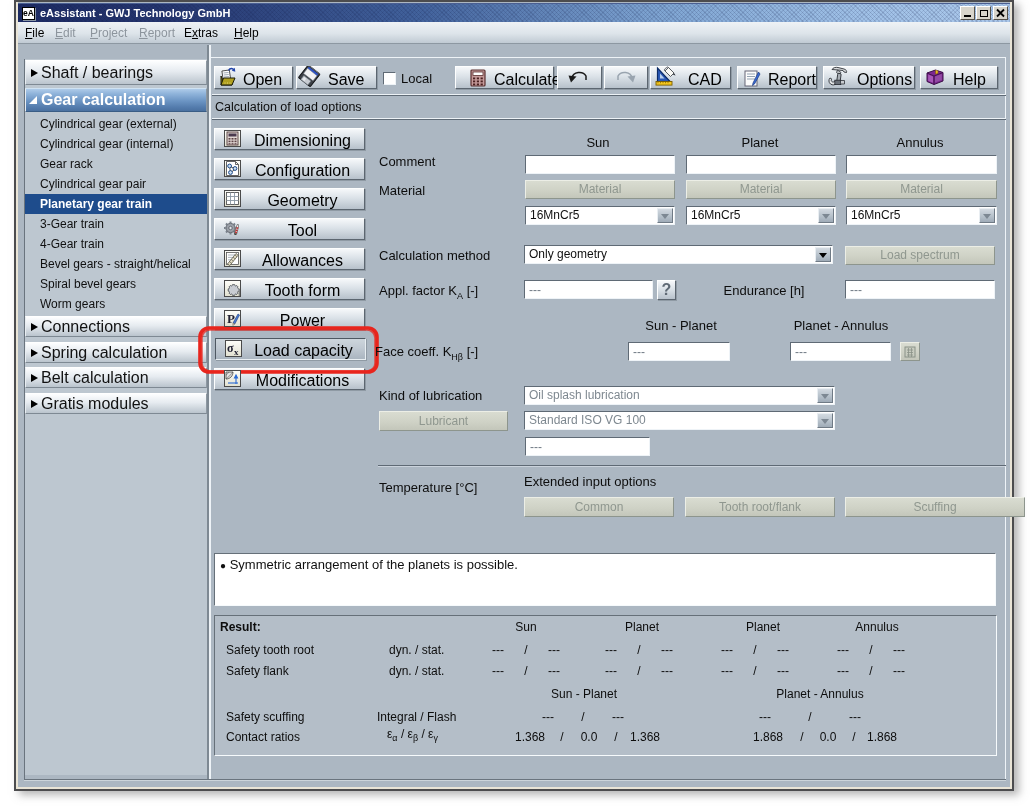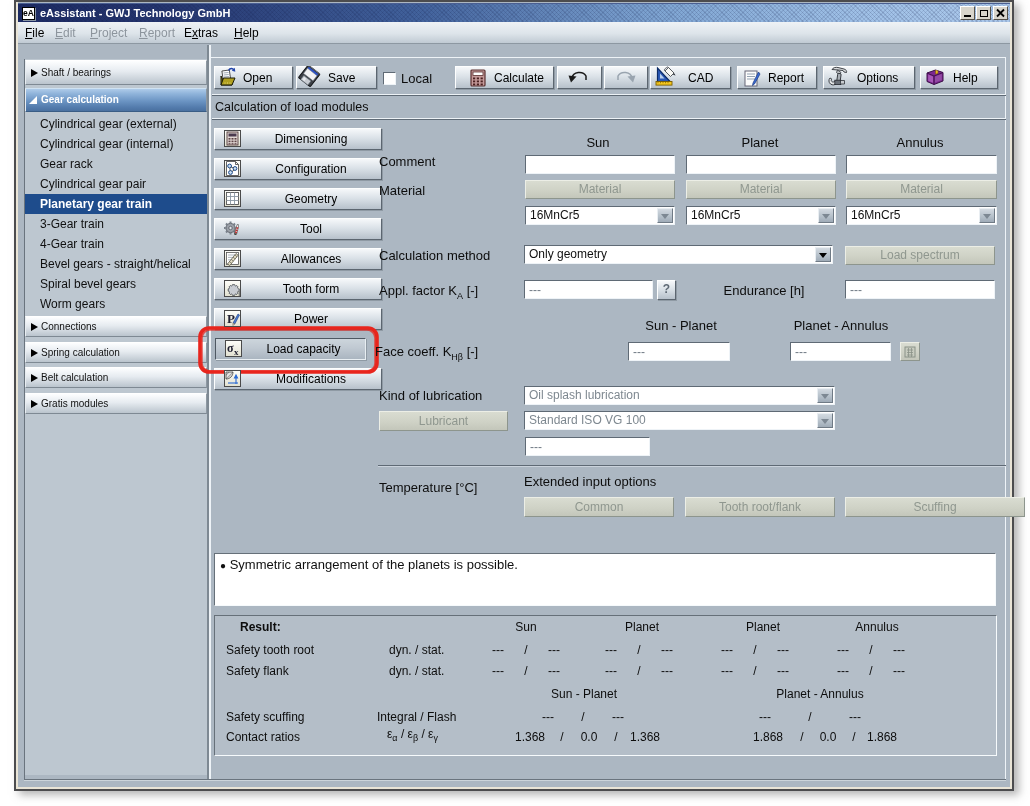--- a/index.html
+++ b/index.html
@@ -23,57 +23,57 @@
      color:#000; font-size:10px; text-align:center; line-height:12px; font-weight:bold; }
   
   #menubar { position:absolute; left:18px; top:22px; width:992px; height:22px;
      background:linear-gradient(#eef2f5 0%, #dde4ea 55%, #c0cad3 100%); border-bottom:1px solid #8d98a2; }
   .menu { position:absolute; top:4px; font-size:12px; color:#000; }
   .menu.dis { color:#8d959d; }
   
   .navhead { position:absolute; left:25px; width:182px; height:24px;
      background:linear-gradient(#fdfeff 0%,#e6ebf0 45%,#bac4cd 100%);
      border-top:1px solid #fff; border-left:1px solid #e8edf1; border-right:1px solid #8d98a2; border-bottom:1px solid #7e8993;
-     font-size:10px; color:#111; line-height:22px; }
+     font-size:16px; color:#111; line-height:22px; }
   .navhead .tri { position:absolute; left:5px; top:8px; width:0; height:0;
      border-left:7px solid #000; border-top:4px solid transparent; border-bottom:4px solid transparent; }
   .navhead .lbl { position:absolute; left:15px; top:0; }
   .navhead.open { background:linear-gradient(#aecbe9 0%,#8fb3da 22%,#6b94c3 55%,#527aab 85%,#4a71a0 100%);
      border-top:1px solid #cfe2f2; border-bottom:1px solid #3a5d85; color:#fff; font-weight:bold; }
   .navhead.open .tri2 { position:absolute; left:3px; top:7px; width:0; height:0;
      border-right:8px solid #fff; border-top:8px solid transparent; }
   .navitem { position:absolute; left:25px; width:182px; height:20px; font-size:12px; color:#101010; line-height:20px; }
   .navitem .lbl { position:absolute; left:15px;text-align:center; }
   .navitem.sel { background:#1e4c8c; color:#fff; font-weight:bold; }
   
   .btn3d { position:absolute; background:linear-gradient(#f6f8fa 0%,#dbe2e8 45%,#b7c1cb 100%);
      border-top:1px solid #fdfefe; border-left:1px solid #fdfefe; border-right:1px solid #5c6670; border-bottom:1px solid #5c6670;
      box-shadow:1px 1px 0 rgba(90,100,110,.35);
-     font-size:12px; color:#000; text-align:center; }
+     font-size:16px; color:#000; text-align:center; }
   .dbtn { position:absolute; background:linear-gradient(#d9dcd1 0%,#cfd2c6 55%,#c3c6ba 100%);
      border-top:1px solid #eceee6; border-left:1px solid #eceee6; border-right:1px solid #8d958d; border-bottom:1px solid #8d958d;
      font-size:12px; color:#8f978f; text-align:center; }
   .groove { position:absolute; height:2px; border-top:1px solid #edf2f6; border-bottom:1px solid #5f6a75; }
   
   .inp { position:absolute; height:19px; background:#fff;
      border-top:1px solid #5f6a75; border-left:1px solid #5f6a75; border-bottom:1px solid #eef3f7; border-right:1px solid #eef3f7;
      font-size:12px; color:#707a84; padding:2px 0 0 4px; }
   .combo { position:absolute; height:19px; background:#fff;
      border-top:1px solid #5f6a75; border-left:1px solid #5f6a75; border-bottom:1px solid #eef3f7; border-right:1px solid #eef3f7;
      font-size:12px; color:#101010; padding:1px 0 0 4px; }
   .arrowbox { position:absolute; top:1px; right:1px; width:16px; height:15px;
      background:linear-gradient(#d3dae1 0%,#b4bfc9 60%,#9fabb7 100%);
      border-top:1px solid #e9eef2; border-left:1px solid #e9eef2; border-right:1px solid #6f7a85; border-bottom:1px solid #6f7a85; }
   .arrowbox .tri { position:absolute; left:3px; top:5px; width:0; height:0;
      border-top:5px solid #000; border-left:4px solid transparent; border-right:4px solid transparent; }
   .arrowbox.dis .tri { border-top-color:#7d8893; }
   .lab { position:absolute; font-size:13px; color:#0d0d0d; }
   .rl { font-size:12px; }
   .cen { transform:translateX(-50%); }
-  .modbtn { width:168px; height:22px; }
+  .modbtn { width:151px; height:22px; }
   .modbtn .mt { position:absolute; left:26px; right:0; top:3px; text-align:center; }
   .micon { position:absolute; width:17px; height:17px; background:linear-gradient(#fdfdf8,#e3e2d2);
      border:1px solid #4a4a4a; }
   .ticon { position:absolute; }
   sub { font-size:9px; }
   #msgbox { position:absolute; left:214px; top:553px; width:782px; height:53px; background:#fff;
      border-top:1px solid #667079; border-left:1px solid #667079; border-bottom:1px solid #f6fafc; border-right:1px solid #f6fafc;
      font-size:13px; color:#101010; padding:3px 0 0 5px; }
   #resultpanel { position:absolute; left:214px; top:615px; width:783px; height:141px; background:#b4bec8;
      border-top:1px solid #667079; border-left:1px solid #667079; border-bottom:1px solid #f6fafc; border-right:1px solid #f6fafc; }
@@ -191,21 +191,21 @@
     <span style="position:absolute;left:30px;top:4px;">Report</span>
   </div>
 <div class="btn3d" style="left:823px; top:66px; width:92px; height:23px;">
     <span style="position:absolute;left:33px;top:4px;">Options</span>
   </div>
 <div class="btn3d" style="left:920px; top:66px; width:78px; height:23px;">
     <span style="position:absolute;left:32px;top:4px;">Help</span>
   </div>
 
 <div class="groove" style="left:212px; top:94px; width:794px;"></div>
-<div class="lab" style="left:215px; top:100px; font-size:12.5px;">Calculation of load modules</div>
+<div class="lab" style="left:215px; top:100px; font-size:12.5px;">Calculation of load options</div>
 <div class="groove" style="left:212px; top:118px; width:794px;"></div>
 
 <div class="btn3d modbtn" style="left:214px; top:128px;">
     <span class="mt">Dimensioning</span>
   </div>
 <div class="btn3d modbtn" style="left:214px; top:158px;">
     <span class="mt">Configuration</span>
   </div>
 <div class="btn3d modbtn" style="left:214px; top:188px;">
     <span class="mt">Geometry</span>
@@ -296,21 +296,21 @@
 <div class="abs" style="left:378px; top:465px; width:628px; height:1px; background:#5f6a75;"></div>
 <div class="abs" style="left:378px; top:466px; width:628px; height:1px; background:#dfe6ec; opacity:.6;"></div>
 <div class="lab" style="left:524px; top:474px;">Extended input options</div>
 <div class="dbtn" style="left:524px; top:497px; width:150px; height:20px; line-height:18px;">Common</div>
 <div class="dbtn" style="left:685px; top:497px; width:150px; height:20px; line-height:18px;">Tooth root/flank</div>
 <div class="dbtn" style="left:845px; top:497px; width:180px; height:20px; line-height:18px;">Scuffing</div>
 
 <div id="msgbox"><span style="font-size:10px;">●</span> Symmetric arrangement of the planets is possible.</div>
 
 <div id="resultpanel"></div>
-<div class="lab rl" style="left:220px; top:620px; font-weight:bold;margin-left:20px;">Result:</div>
+<div class="lab rl" style="left:220px; top:620px; font-weight:bold;">Result:</div>
 <div class="lab cen rl" style="left:526px; top:620px;">Sun</div>
 <div class="lab cen rl" style="left:642px; top:620px;">Planet</div>
 <div class="lab cen rl" style="left:763px; top:620px;">Planet</div>
 <div class="lab cen rl" style="left:877px; top:620px;">Annulus</div>
 
 <div class="lab rl" style="left:226px; top:643px;">Safety tooth root</div>
 <div class="lab rl" style="left:389px; top:643px;">dyn. / stat.</div>
 <div class="lab rl" style="left:226px; top:664px;">Safety flank</div>
 <div class="lab rl" style="left:389px; top:664px;">dyn. / stat.</div>
 

